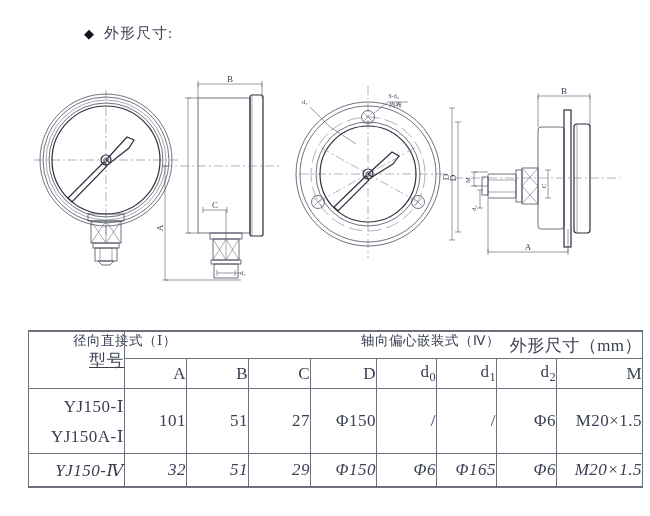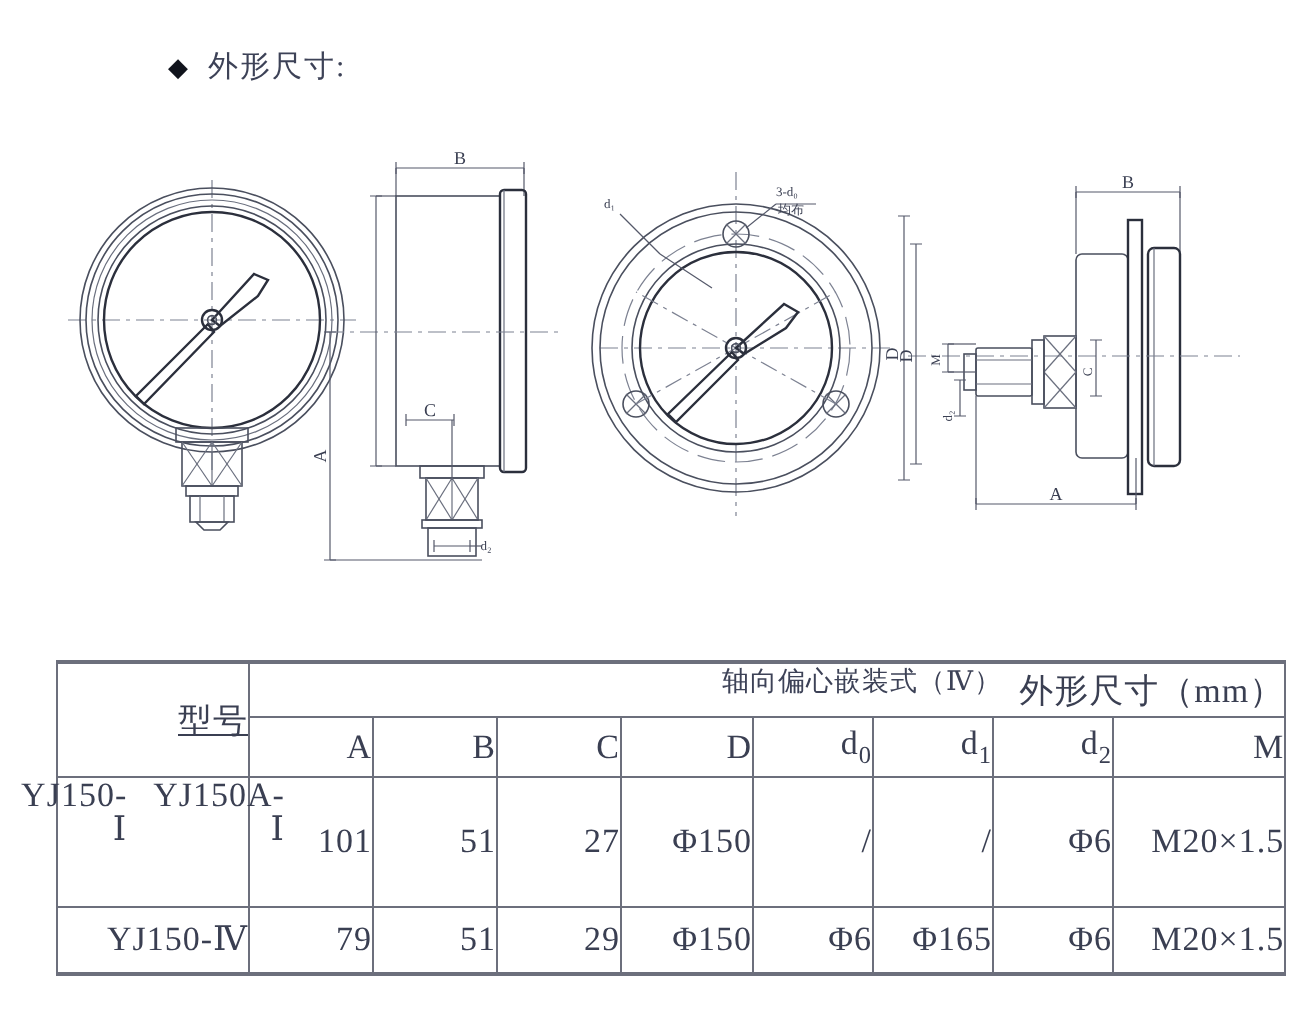--- a/index.html
+++ b/index.html
@@ -46,21 +46,21 @@
     position: absolute;
   }
   .caption {
     position: absolute;
     font-size: 13.5px;
     letter-spacing: 0.5px;
     color: #3d4257;
     white-space: nowrap;
   }
   #caption-1 { left: 73px; top: 272px; }
-  #caption-2 { left: 361px; top: 272px; }
+  #caption-2 { left: 361px; top: 272px; font-family: Liberation Mono, monospace; }
 
   
   #spec-table {
     position: absolute;
     left: 28px;
     top: 330px;
     width: 594px;
     border-collapse: collapse;
     table-layout: fixed;
     color: #3a3f52;
@@ -68,42 +68,42 @@
   #spec-table td, #spec-table th {
     border: 1px solid #6c6f7c;
     text-align: right;
     vertical-align: middle;
     font-weight: normal;
     font-size: 17px;
     letter-spacing: 0.5px;
     padding: 0;
   }
   #spec-table .outer-top { border-top-width: 2px; }
-  #spec-table .outer-bottom { border-bottom-width: 2px; }
+  #spec-table .outer-bottom { border-bottom-width: 2px; font-style: italic; }
   .th-model {
     font-size: 13.5px;
     letter-spacing: 2px;
     height: 56px;
     text-decoration: underline;
   }
   .th-group {
     font-size: 13.5px;
     letter-spacing: 1px;
     height: 26px;
   }
   .th-sub { height: 30px; font-size: 13px; }
   .td-model {
     font-size: 13px;
     letter-spacing: 0.3px;
   }
   .row-tall td { height: 64px; }
   .row-short td { height: 32px; }
   .model-stack {
     display: flex;
-    flex-direction: row;
+    flex-direction: column;
     justify-content: center;
     gap: 13px;
     height: 100%;
   }
   .model-stack span { display: block; line-height: 1; }
   sub { font-size: 0.72em; }
 
   
   svg { display: block; overflow: visible; }
   .ln { stroke: #4a4f5e; fill: none; stroke-width: 0.8; }
@@ -308,20 +308,21 @@
       <text class="lbl lbl-sm" x="22" y="98" text-anchor="middle" transform="rotate(-90 22 98)">M</text>
       <line class="dim" x1="26" y1="90" x2="40" y2="90"></line>
       <line class="dim" x1="26" y1="104" x2="40" y2="104"></line>
 
       <line class="dim" x1="32" y1="108" x2="32" y2="126"></line>
       <path class="dim" d="M29 108 L35 108 M29 126 L35 126"></path>
       <text class="lbl lbl-sm" x="28" y="126" text-anchor="middle" transform="rotate(-90 28 126)">d₂</text>
     </svg>
   </div>
 
+  <div class="caption" id="caption-1">径向直接式（Ⅰ）</div>
   <div class="caption" id="caption-2">轴向偏心嵌装式（Ⅳ）</div>
 </div>
 
 <table id="spec-table">
   <colgroup>
     <col style="width:96px">
     <col style="width:62px">
       <col style="width:62px">
       <col style="width:62px">
     <col style="width:66px">
@@ -364,21 +365,21 @@
       <td>27</td>
       <td>Φ150</td>
       <td>/</td>
       <td>/</td>
       <td>Φ6</td>
       <td>M20×1.5</td>
     </tr>
 
     <tr class="row-short">
       <td class="td-model outer-bottom">YJ150-Ⅳ</td>
-      <td class="outer-bottom">79</td>
+      <td class="outer-bottom">32</td>
       <td class="outer-bottom">51</td>
       <td class="outer-bottom">29</td>
       <td class="outer-bottom">Φ150</td>
       <td class="outer-bottom">Φ6</td>
       <td class="outer-bottom">Φ165</td>
       <td class="outer-bottom">Φ6</td>
       <td class="outer-bottom">M20×1.5</td>
     </tr>
   </tbody>
 </table>

